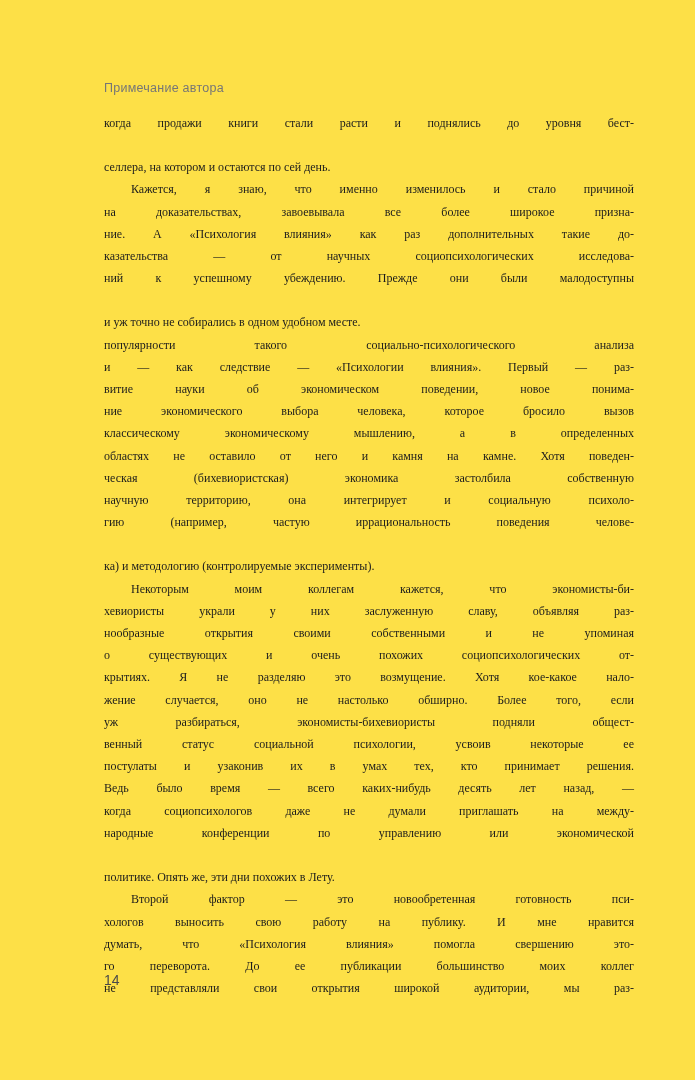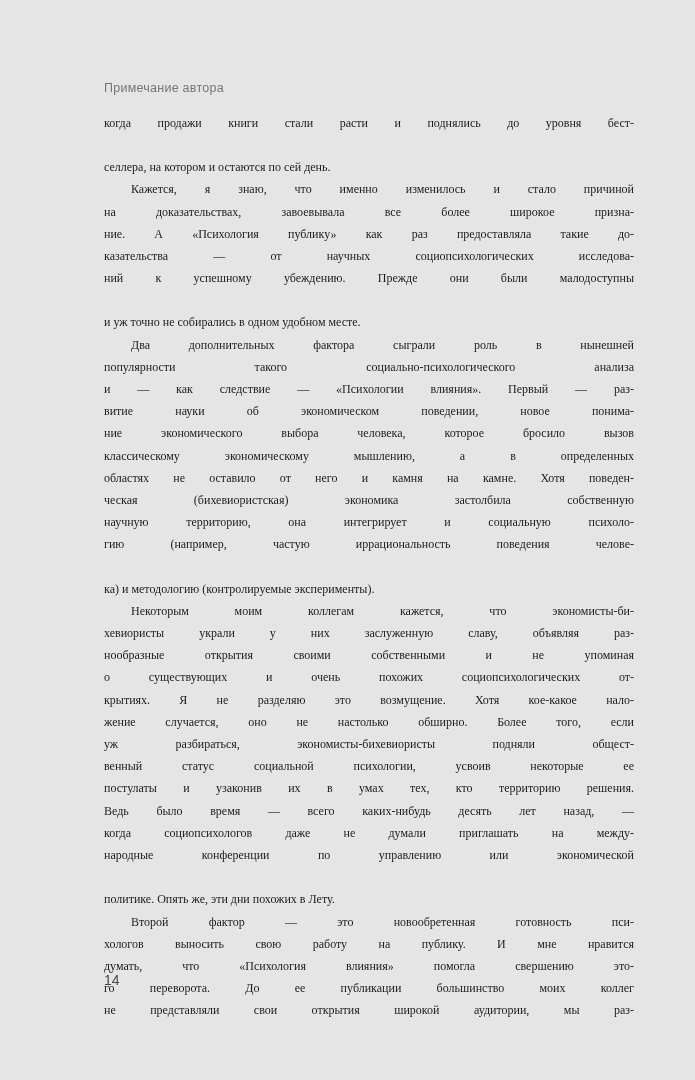--- a/index.html
+++ b/index.html
@@ -6,21 +6,21 @@
   body {
     background: #ffffff;
     width: 695px;
     height: 1080px;
     font-family: "Liberation Serif", "DejaVu Serif", serif;
   }
   .page {
     position: relative;
     width: 695px;
     height: 1080px;
-    background: #e5e5e5;
+    background: #fde047;
     overflow: hidden;
   }
   .running-header {
     position: absolute;
     left: 104px;
     top: 81px;
     font-family: "Liberation Sans", "DejaVu Sans", sans-serif;
     font-size: 12.5px;
     color: #767676;
     letter-spacing: 0.02em;
@@ -61,44 +61,43 @@
 <body>
 
 <div class="page">
   <div class="running-header">Примечание автора</div>
 
   <div class="body-text" id="body-text">
       <div class="line">когда продажи книги стали расти и поднялись до уровня бест-</div>
       <div class="line para-end">селлера, на котором и остаются по сей день.</div>
       <div class="line indent">Кажется, я знаю, что именно изменилось и стало причиной</div>
       <div class="line">на доказательствах, завоевывала все более широкое призна-</div>
-      <div class="line">ние. А «Психология публику» как раз предоставляла такие до-</div>
+      <div class="line">ние. А «Психология влияния» как раз дополнительных такие до-</div>
       <div class="line">казательства — от научных социопсихологических исследова-</div>
       <div class="line">ний к успешному убеждению. Прежде они были малодоступны</div>
       <div class="line para-end">и уж точно не собирались в одном удобном месте.</div>
-      <div class="line indent">Два дополнительных фактора сыграли роль в нынешней</div>
       <div class="line">популярности такого социально-психологического анализа</div>
       <div class="line">и — как следствие — «Психологии влияния». Первый — раз-</div>
       <div class="line">витие науки об экономическом поведении, новое понима-</div>
       <div class="line">ние экономического выбора человека, которое бросило вызов</div>
       <div class="line">классическому экономическому мышлению, а в определенных</div>
       <div class="line">областях не оставило от него и камня на камне. Хотя поведен-</div>
       <div class="line">ческая (бихевиористская) экономика застолбила собственную</div>
       <div class="line">научную территорию, она интегрирует и социальную психоло-</div>
       <div class="line">гию (например, частую иррациональность поведения челове-</div>
       <div class="line para-end">ка) и методологию (контролируемые эксперименты).</div>
       <div class="line indent">Некоторым моим коллегам кажется, что экономисты-би-</div>
       <div class="line">хевиористы украли у них заслуженную славу, объявляя раз-</div>
       <div class="line">нообразные открытия своими собственными и не упоминая</div>
       <div class="line">о существующих и очень похожих социопсихологических от-</div>
       <div class="line">крытиях. Я не разделяю это возмущение. Хотя кое-какое нало-</div>
       <div class="line">жение случается, оно не настолько обширно. Более того, если</div>
       <div class="line">уж разбираться, экономисты-бихевиористы подняли общест-</div>
       <div class="line">венный статус социальной психологии, усвоив некоторые ее</div>
-      <div class="line">постулаты и узаконив их в умах тех, кто территорию решения.</div>
+      <div class="line">постулаты и узаконив их в умах тех, кто принимает решения.</div>
       <div class="line">Ведь было время — всего каких-нибудь десять лет назад, —</div>
       <div class="line">когда социопсихологов даже не думали приглашать на между-</div>
       <div class="line">народные конференции по управлению или экономической</div>
       <div class="line para-end">политике. Опять же, эти дни похожих в Лету.</div>
       <div class="line indent">Второй фактор — это новообретенная готовность пси-</div>
       <div class="line">хологов выносить свою работу на публику. И мне нравится</div>
       <div class="line">думать, что «Психология влияния» помогла свершению это-</div>
       <div class="line">го переворота. До ее публикации большинство моих коллег</div>
       <div class="line">не представляли свои открытия широкой аудитории, мы раз-</div>
     </div>

